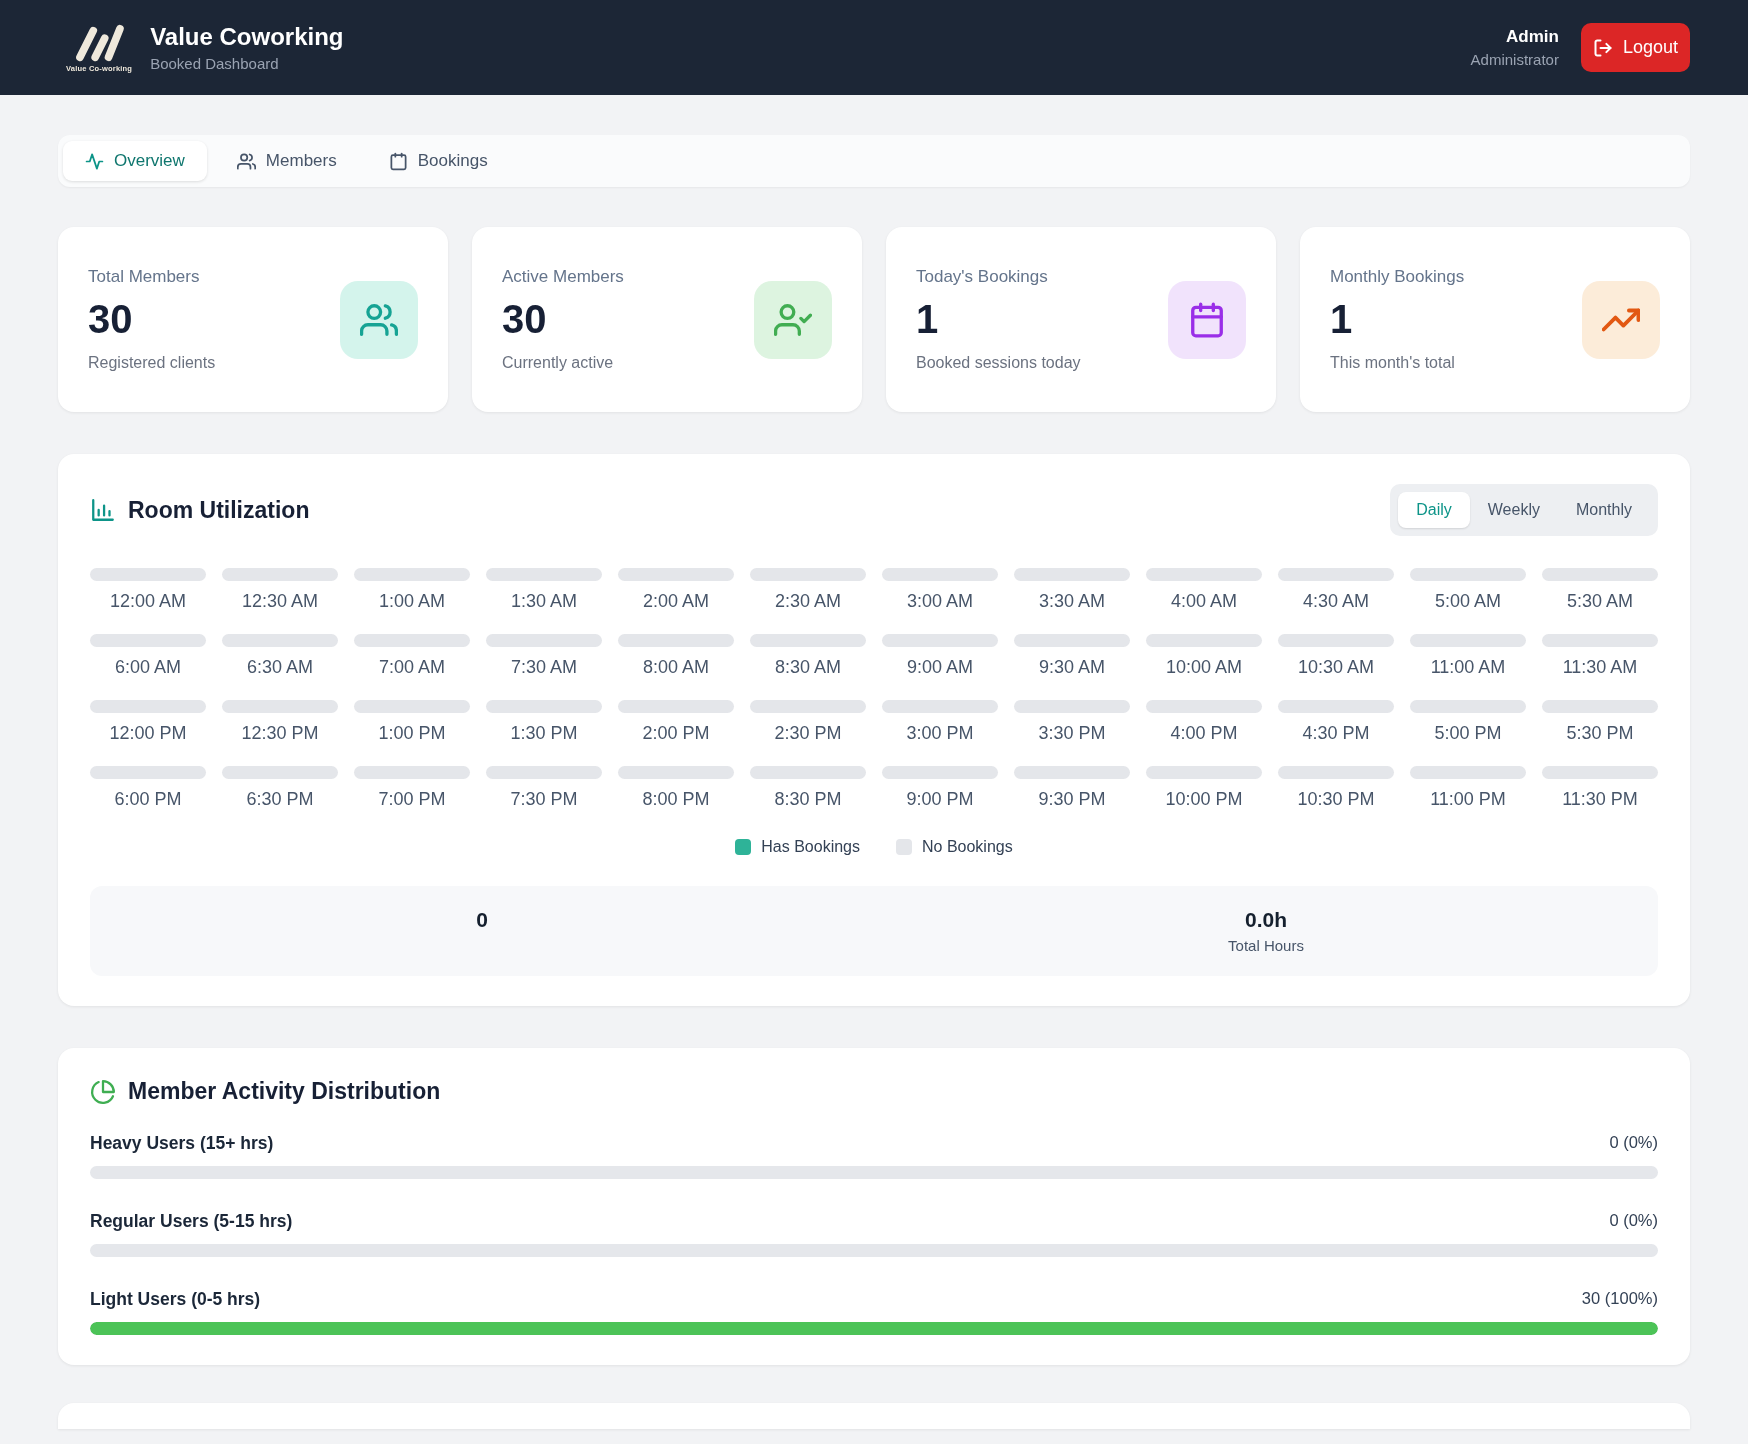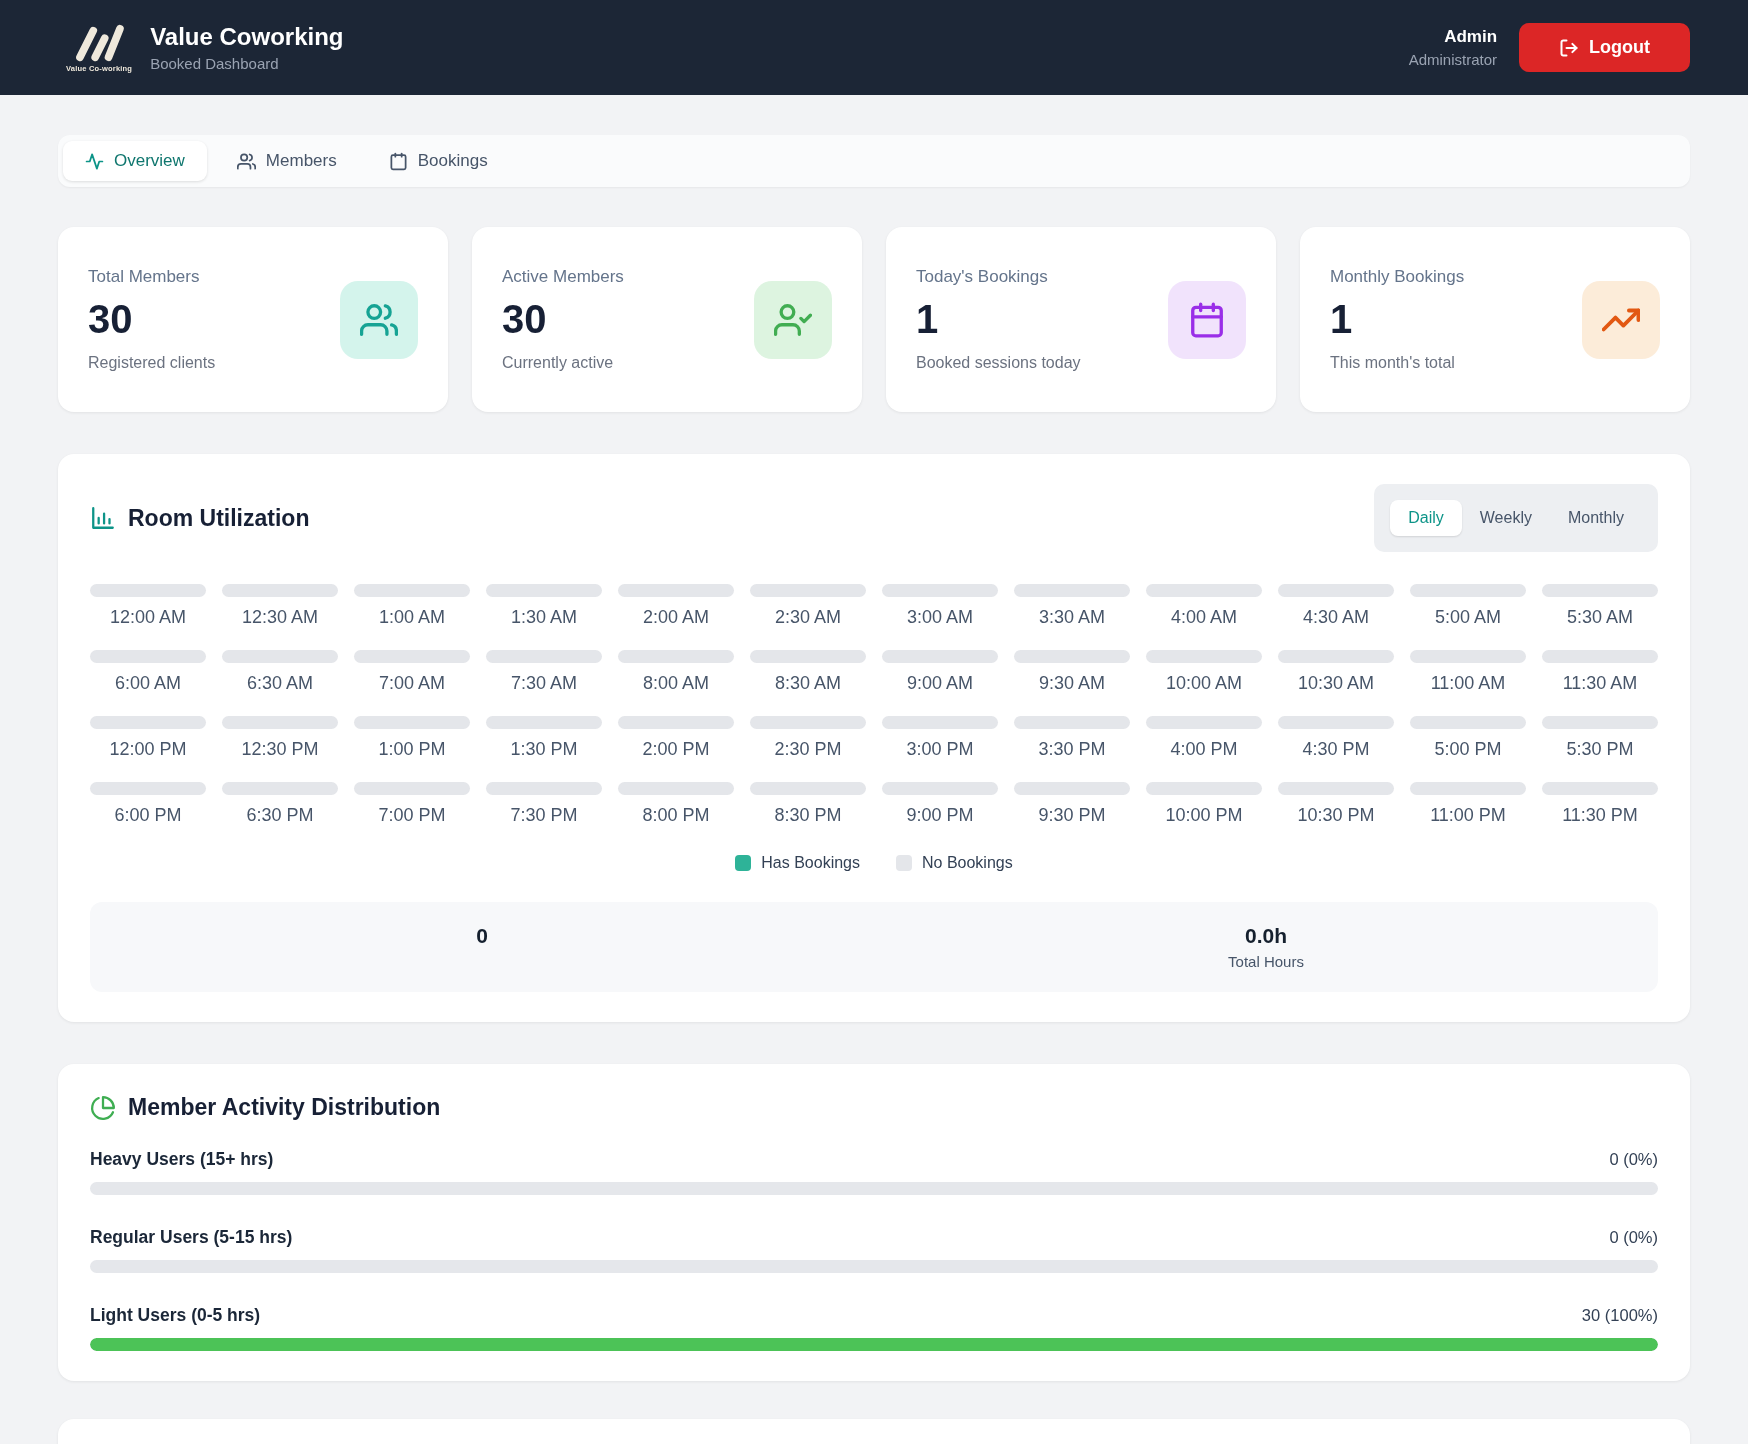--- a/index.html
+++ b/index.html
@@ -10,21 +10,21 @@
   .header { height:95px; background:#1c2636; display:flex; align-items:center; justify-content:space-between; padding:0 58px; }
   .header-left { display:flex; align-items:center; gap:18px; }
   .logo { display:flex; flex-direction:column; align-items:center;margin-left:8px; }
   .logo-text { color:#efe9dc; font-size:7.5px; font-weight:bold; letter-spacing:.2px; margin-top:1px; }
   .brand-block .brand-title { color:#ffffff; font-size:24px; font-weight:bold; line-height:1.2; }
   .brand-block .brand-sub { color:#9aa3b2; font-size:15px; margin-top:3px; }
   .header-right { display:flex; align-items:center; gap:22px; }
   .user-block { text-align:right; }
   .user-name { color:#ffffff; font-size:17px; font-weight:bold; }
   .user-role { color:#9aa3b2; font-size:15px; margin-top:4px; }
-  .logout-btn { display:flex; align-items:center; gap:10px; background:#dc2626; color:#fff; border:none; border-radius:10px; padding:14px 40px; font-size:18px; font-weight:bold; font-family:inherit; cursor:pointer; }
+  .logout-btn { display:flex; align-items:center; gap:10px; background:#dc2626; color:#fff; border:none; border-radius:10px; padding:14px 12px; font-size:18px; font-weight:normal; font-family:inherit; cursor:pointer; }
 
   
   .content { padding:40px 58px 0 58px; }
 
   
   .tab-strip { background:#fafbfc; border-radius:12px; box-shadow:0 1px 2px rgba(0,0,0,.05); padding:5px; display:flex; align-items:center; gap:8px; height:52px; }
   .tab { display:flex; align-items:center; gap:10px; padding:10px 22px; border-radius:9px; font-size:17px; color:#475569; background:transparent; border:none; font-family:inherit; cursor:pointer; }
   .tab.active { background:#ffffff; color:#0f766e; font-weight:500; box-shadow:0 1px 3px rgba(0,0,0,.12); }
   .tab svg { flex:0 0 auto; }
 
@@ -36,21 +36,21 @@
   .stat-sub { font-size:16px; color:#6b7280; }
   .icon-badge { width:78px; height:78px; border-radius:18px; display:flex; align-items:center; justify-content:center; flex:0 0 auto; }
 
   
   .panel { background:#fff; border-radius:16px; box-shadow:0 1px 3px rgba(0,0,0,.07); padding:30px 32px; margin-top:42px; }
   .panel-header { display:flex; align-items:center; justify-content:space-between; }
   .panel-title-wrap { display:flex; align-items:center; gap:12px; }
   .panel-title { font-size:23px; font-weight:bold; color:#172035; }
 
   
-  .toggle-group { background:#edeff2; border-radius:10px; padding:16px; display:flex; }
+  .toggle-group { background:#edeff2; border-radius:10px; padding:8px; display:flex; }
   .toggle-btn { border:none; background:transparent; font-family:inherit; font-size:16px; color:#475569; padding:9px 18px; border-radius:8px; cursor:pointer; }
   .toggle-btn.active { background:#ffffff; color:#0d9488; font-weight:500; box-shadow:0 1px 2px rgba(0,0,0,.12); }
 
   
   .util-grid { display:grid; grid-template-columns:repeat(12,1fr); column-gap:16px; row-gap:22px; margin-top:32px; }
   .slot-bar { height:13px; border-radius:7px; }
   .slot-time { text-align:center; font-size:18px; color:#475569; margin-top:10px; }
 
   
   .legend { display:flex; justify-content:center; gap:36px; margin-top:28px; }
@@ -59,21 +59,21 @@
 
   
   .totals-strip { background:#f7f8fa; border-radius:12px; margin-top:30px; padding:22px 0; display:grid; grid-template-columns:1fr 1fr; }
   .total-cell { text-align:center; }
   .total-value { font-size:21px; font-weight:bold; color:#15202e; }
   .total-label { font-size:15px; color:#475569; margin-top:5px; }
 
   
   .activity-row { margin-top:32px; }
   .activity-row:first-child { margin-top:28px; }
-  .activity-head { display:flex; justify-content:space-between; align-items:center; margin-bottom:12px; }
+  .activity-head { display:flex; justify-content:space-between; margin-bottom:12px; }
   .activity-label { font-size:17.5px; font-weight:bold; color:#1b2738; }
   .activity-value { font-size:16.5px; color:#334155; }
   .activity-track { height:13px; background:#e5e7eb; border-radius:7px; overflow:hidden; }
   .activity-fill { height:100%; border-radius:7px; }
 
   
   .partial-card { margin-top:38px; background:#fff; border-radius:16px 16px 0 0; height:26px; box-shadow:0 1px 3px rgba(0,0,0,.07); }
 </style>
 </head>
 <body>

